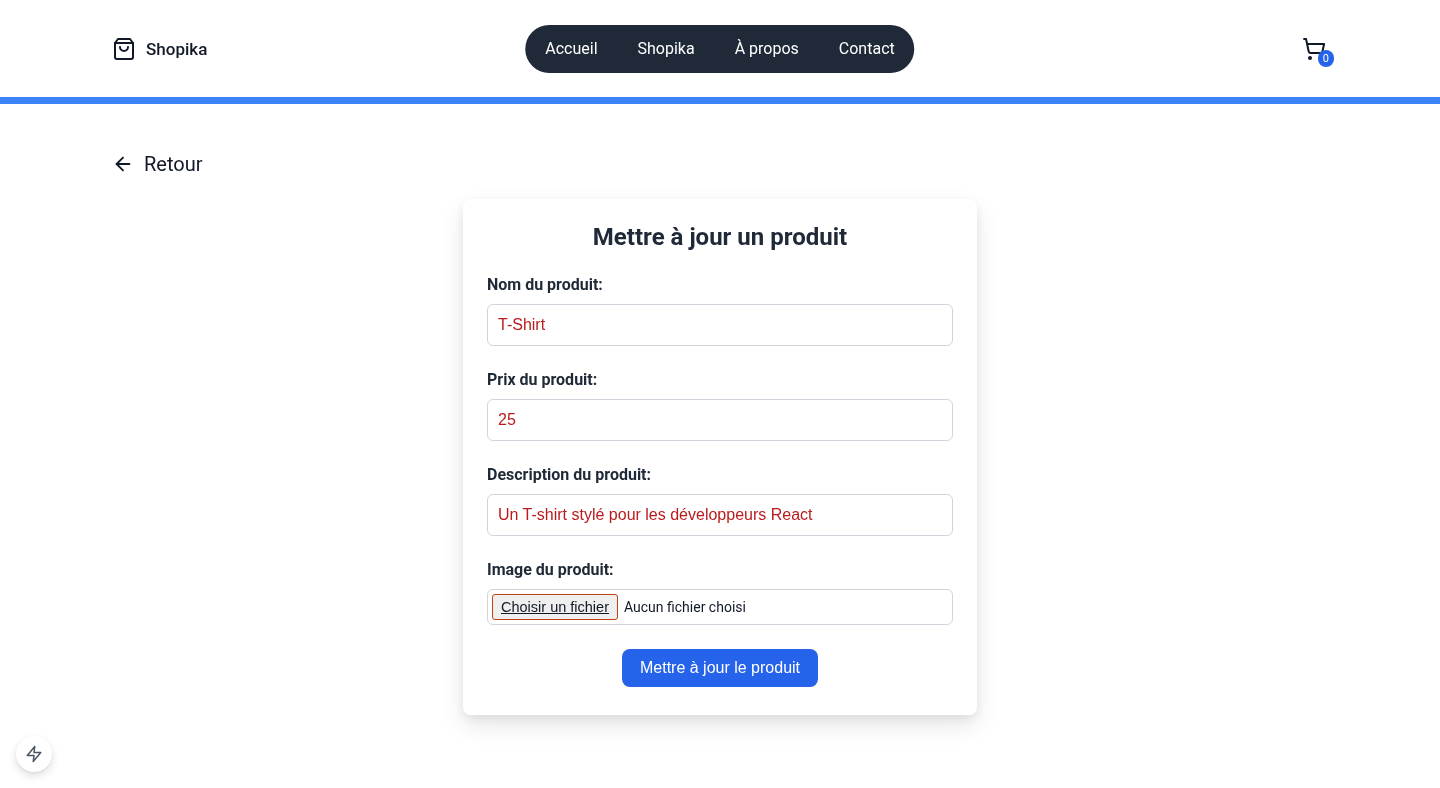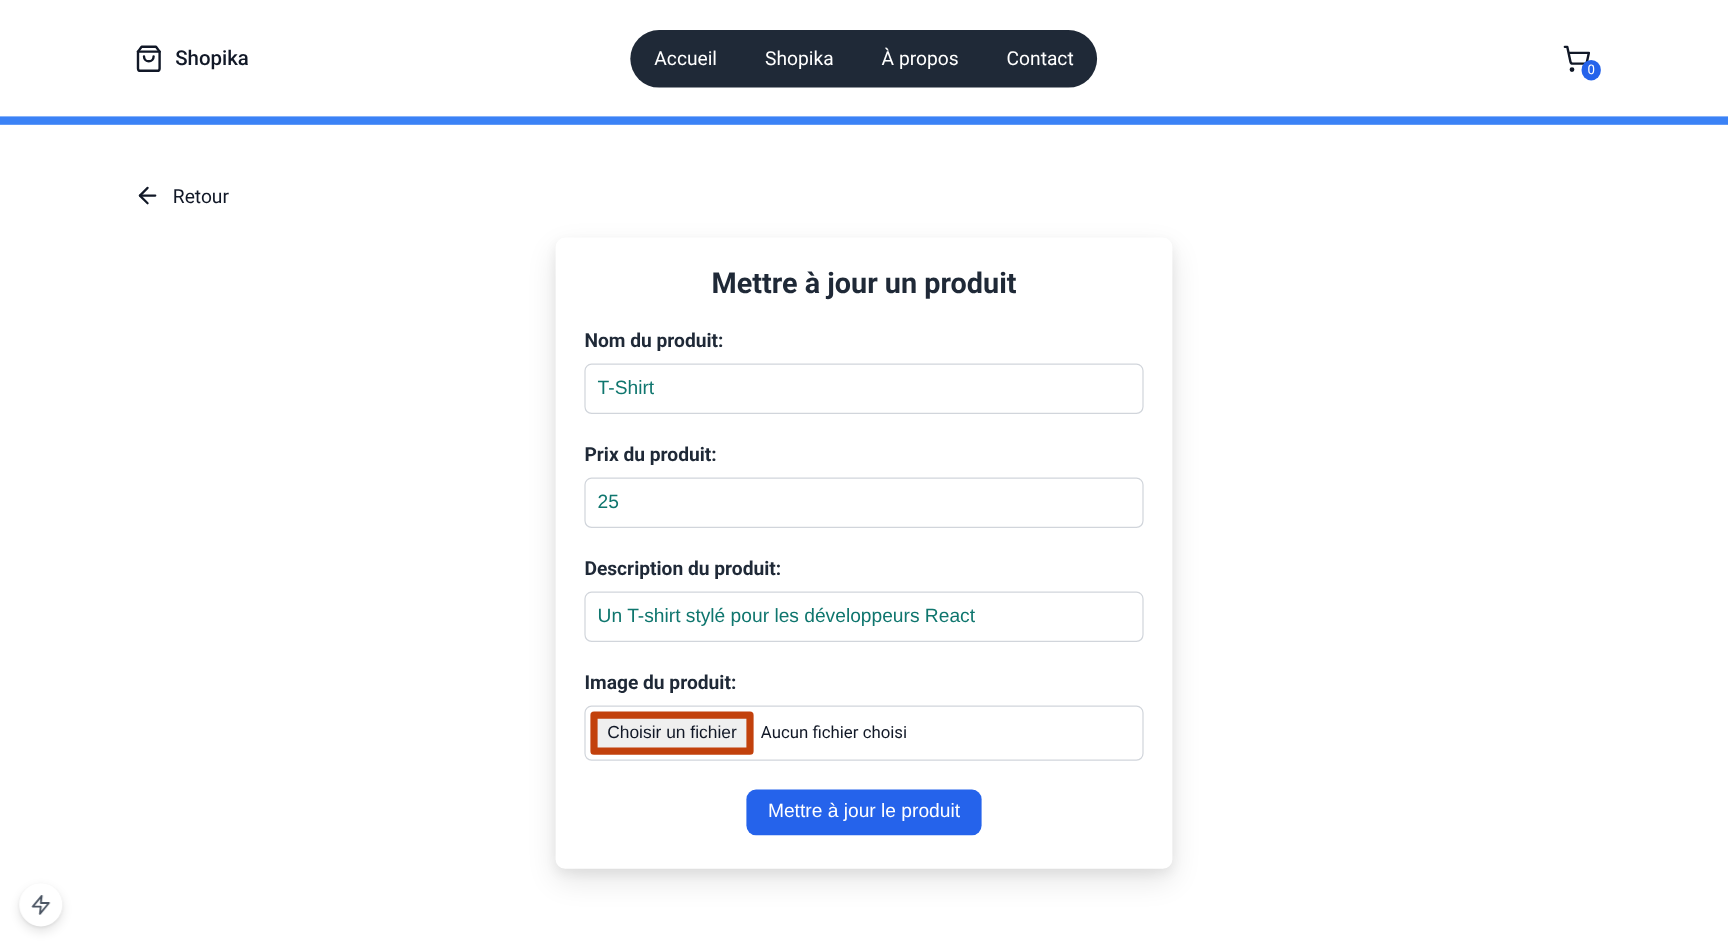--- a/index.html
+++ b/index.html
@@ -77,21 +77,21 @@
   .content {
     width: 1216px;
     margin: 0 auto;
     padding-top: 48px;
   }
   .back {
     display: inline-flex;
     align-items: center;
     gap: 10px;
     color: #111827;
-    font-size: 16px;
+    font-size: 20px;
     cursor: pointer;
     margin-left: 0px;
   }
 
   .card {
     width: 514px;
     margin: 20px auto 0 auto;
     background: #ffffff;
     border-radius: 8px;
     box-shadow: 0 10px 25px rgba(0,0,0,0.10), 0 4px 10px rgba(0,0,0,0.06);
@@ -112,42 +112,43 @@
     color: #1f2937;
     margin-bottom: 10px;
   }
   .input {
     width: 100%;
     height: 42px;
     border: 1px solid #d1d5db;
     border-radius: 6px;
     padding: 0 10px;
     font-size: 16px;
-    color: #0f766e;
+    color: #b91c1c;
     background: #fff;
   }
 
   .file-wrap {
     width: 100%;
     border: 1px solid #d1d5db;
     border-radius: 6px;
     padding: 4px;
     display: flex;
     align-items: center;
     gap: 6px;
     background: #fff;
   }
   .file-btn {
     background: #efefef;
-    border: 6px solid #c2410c;
+    border: 1px solid #c2410c;
     border-radius: 3px;
     padding: 4px 8px;
     font-size: 14.5px;
     color: #111827;
     cursor: pointer;
+    text-decoration: underline;
   }
   .file-text {
     font-size: 14px;
     color: #111827;
   }
 
   .submit-row {
     display: flex;
     justify-content: center;
     margin-top: 24px;

